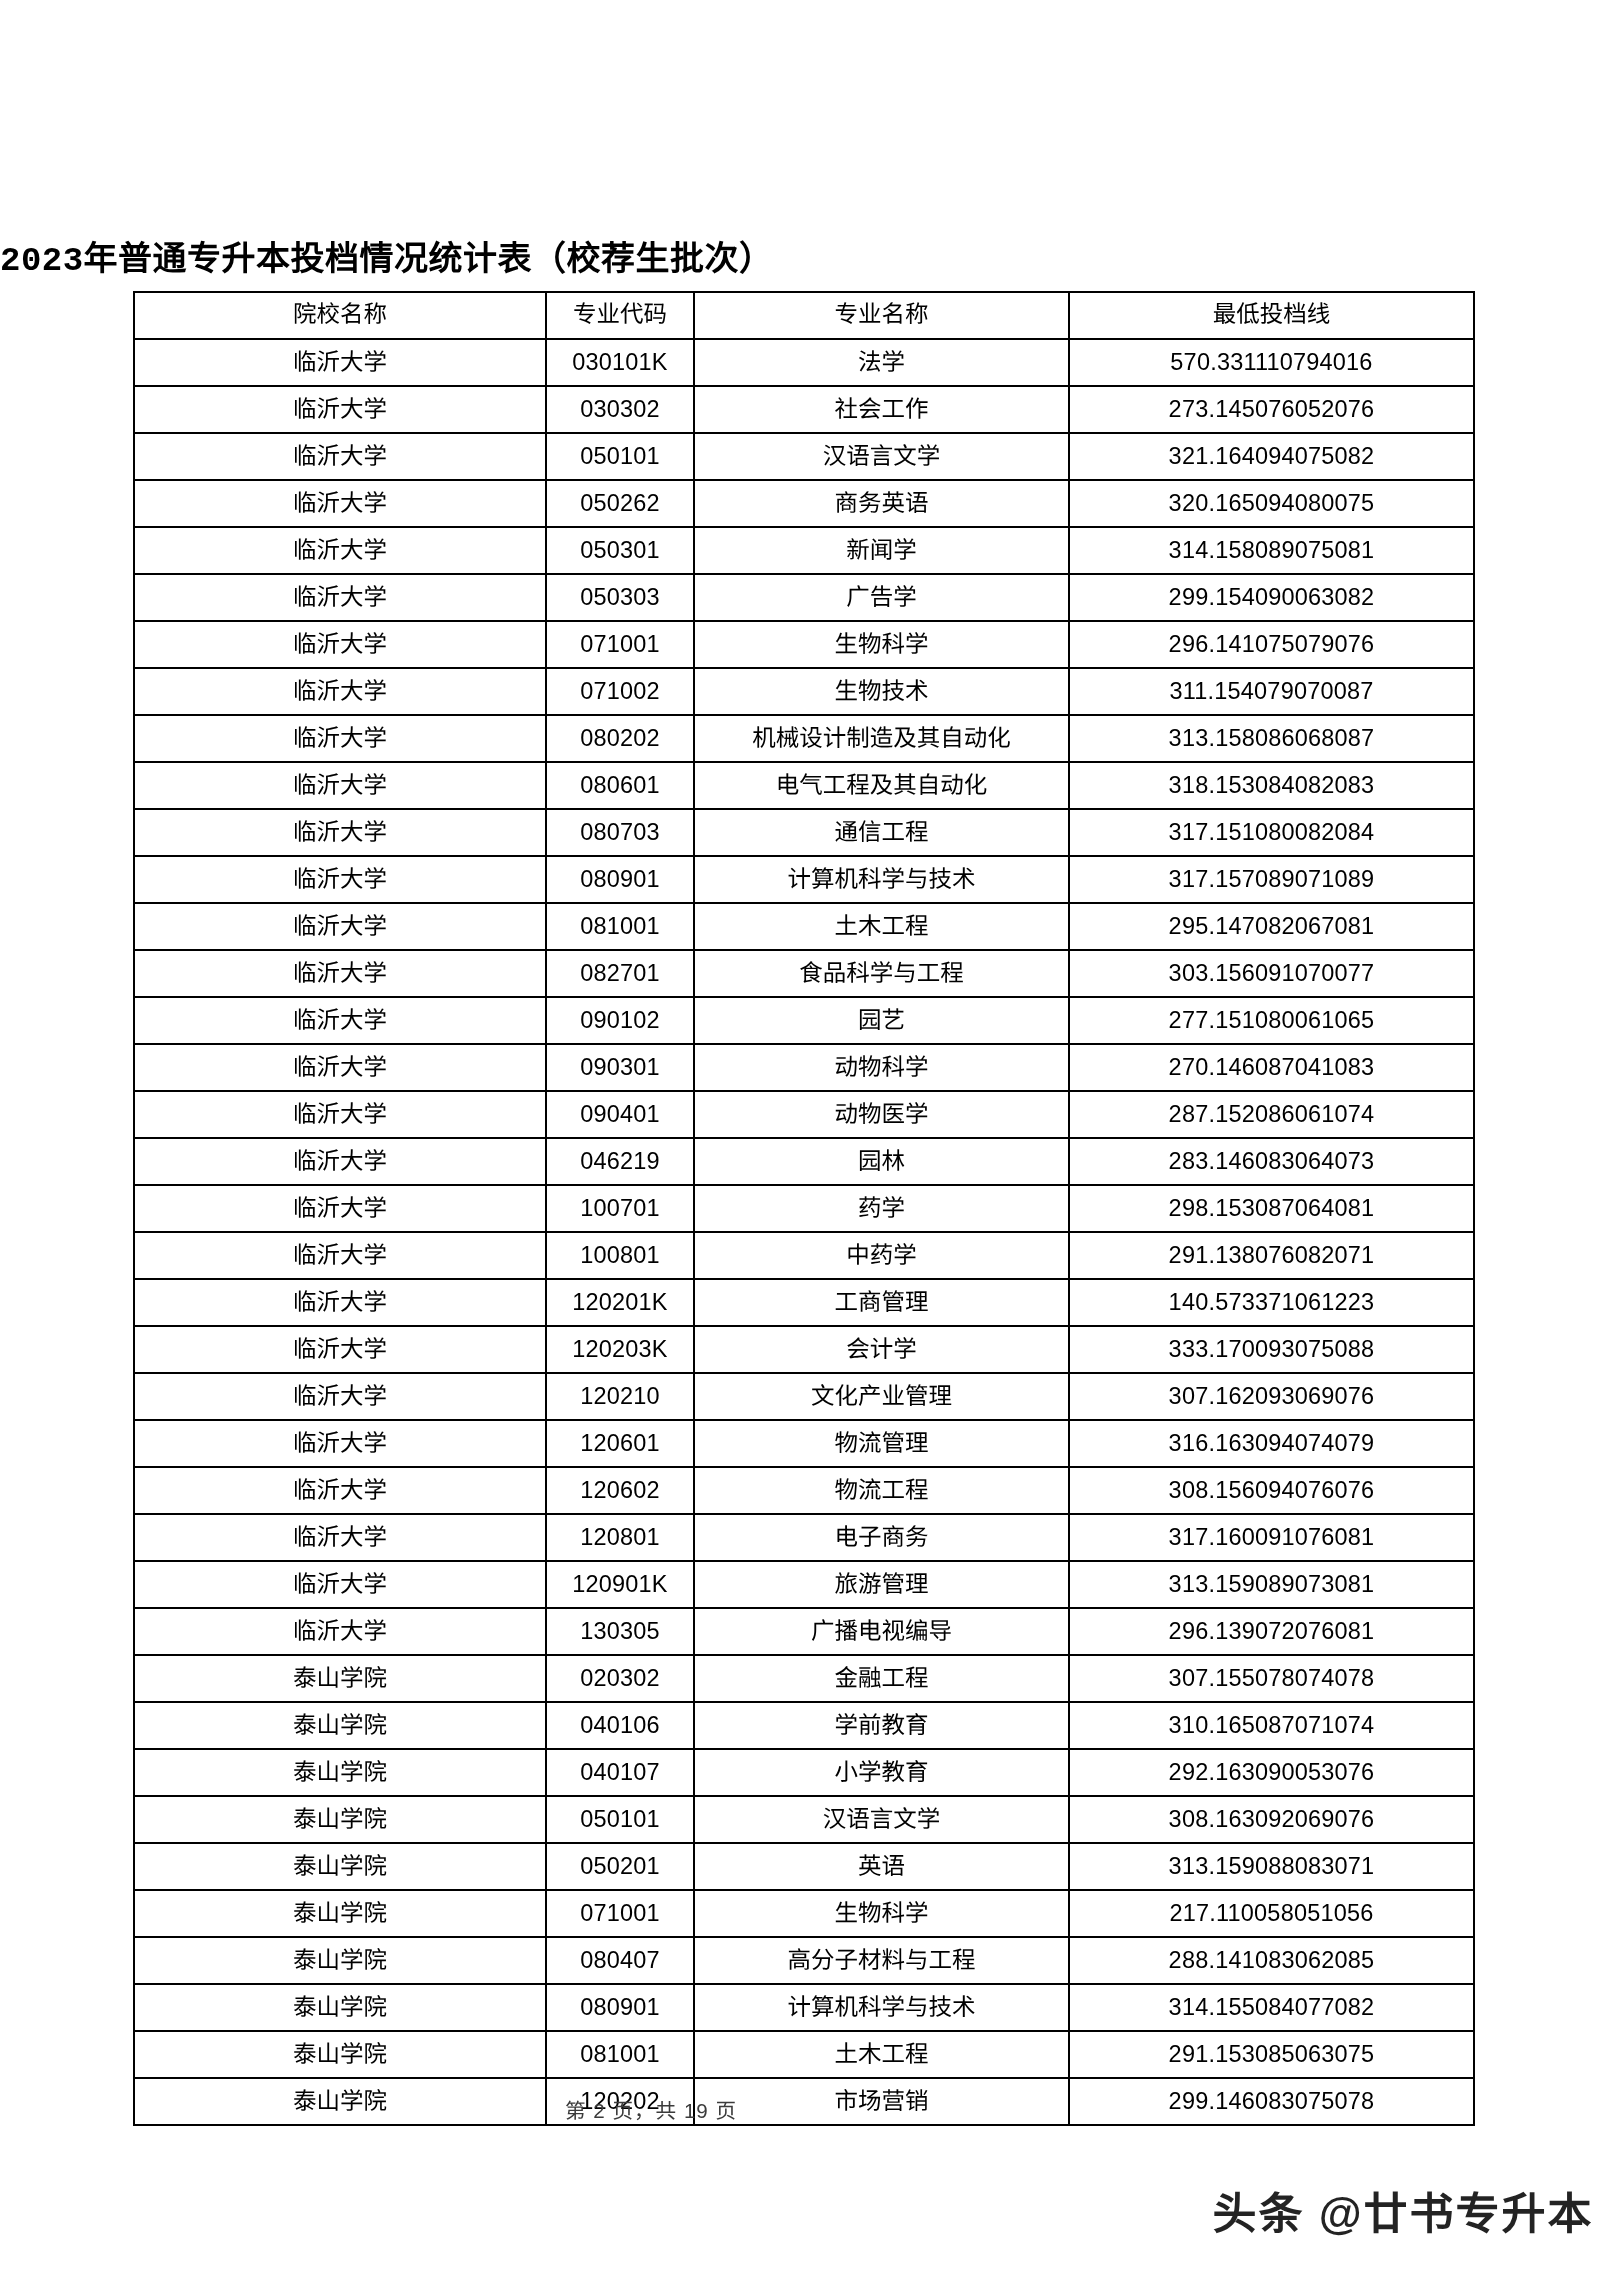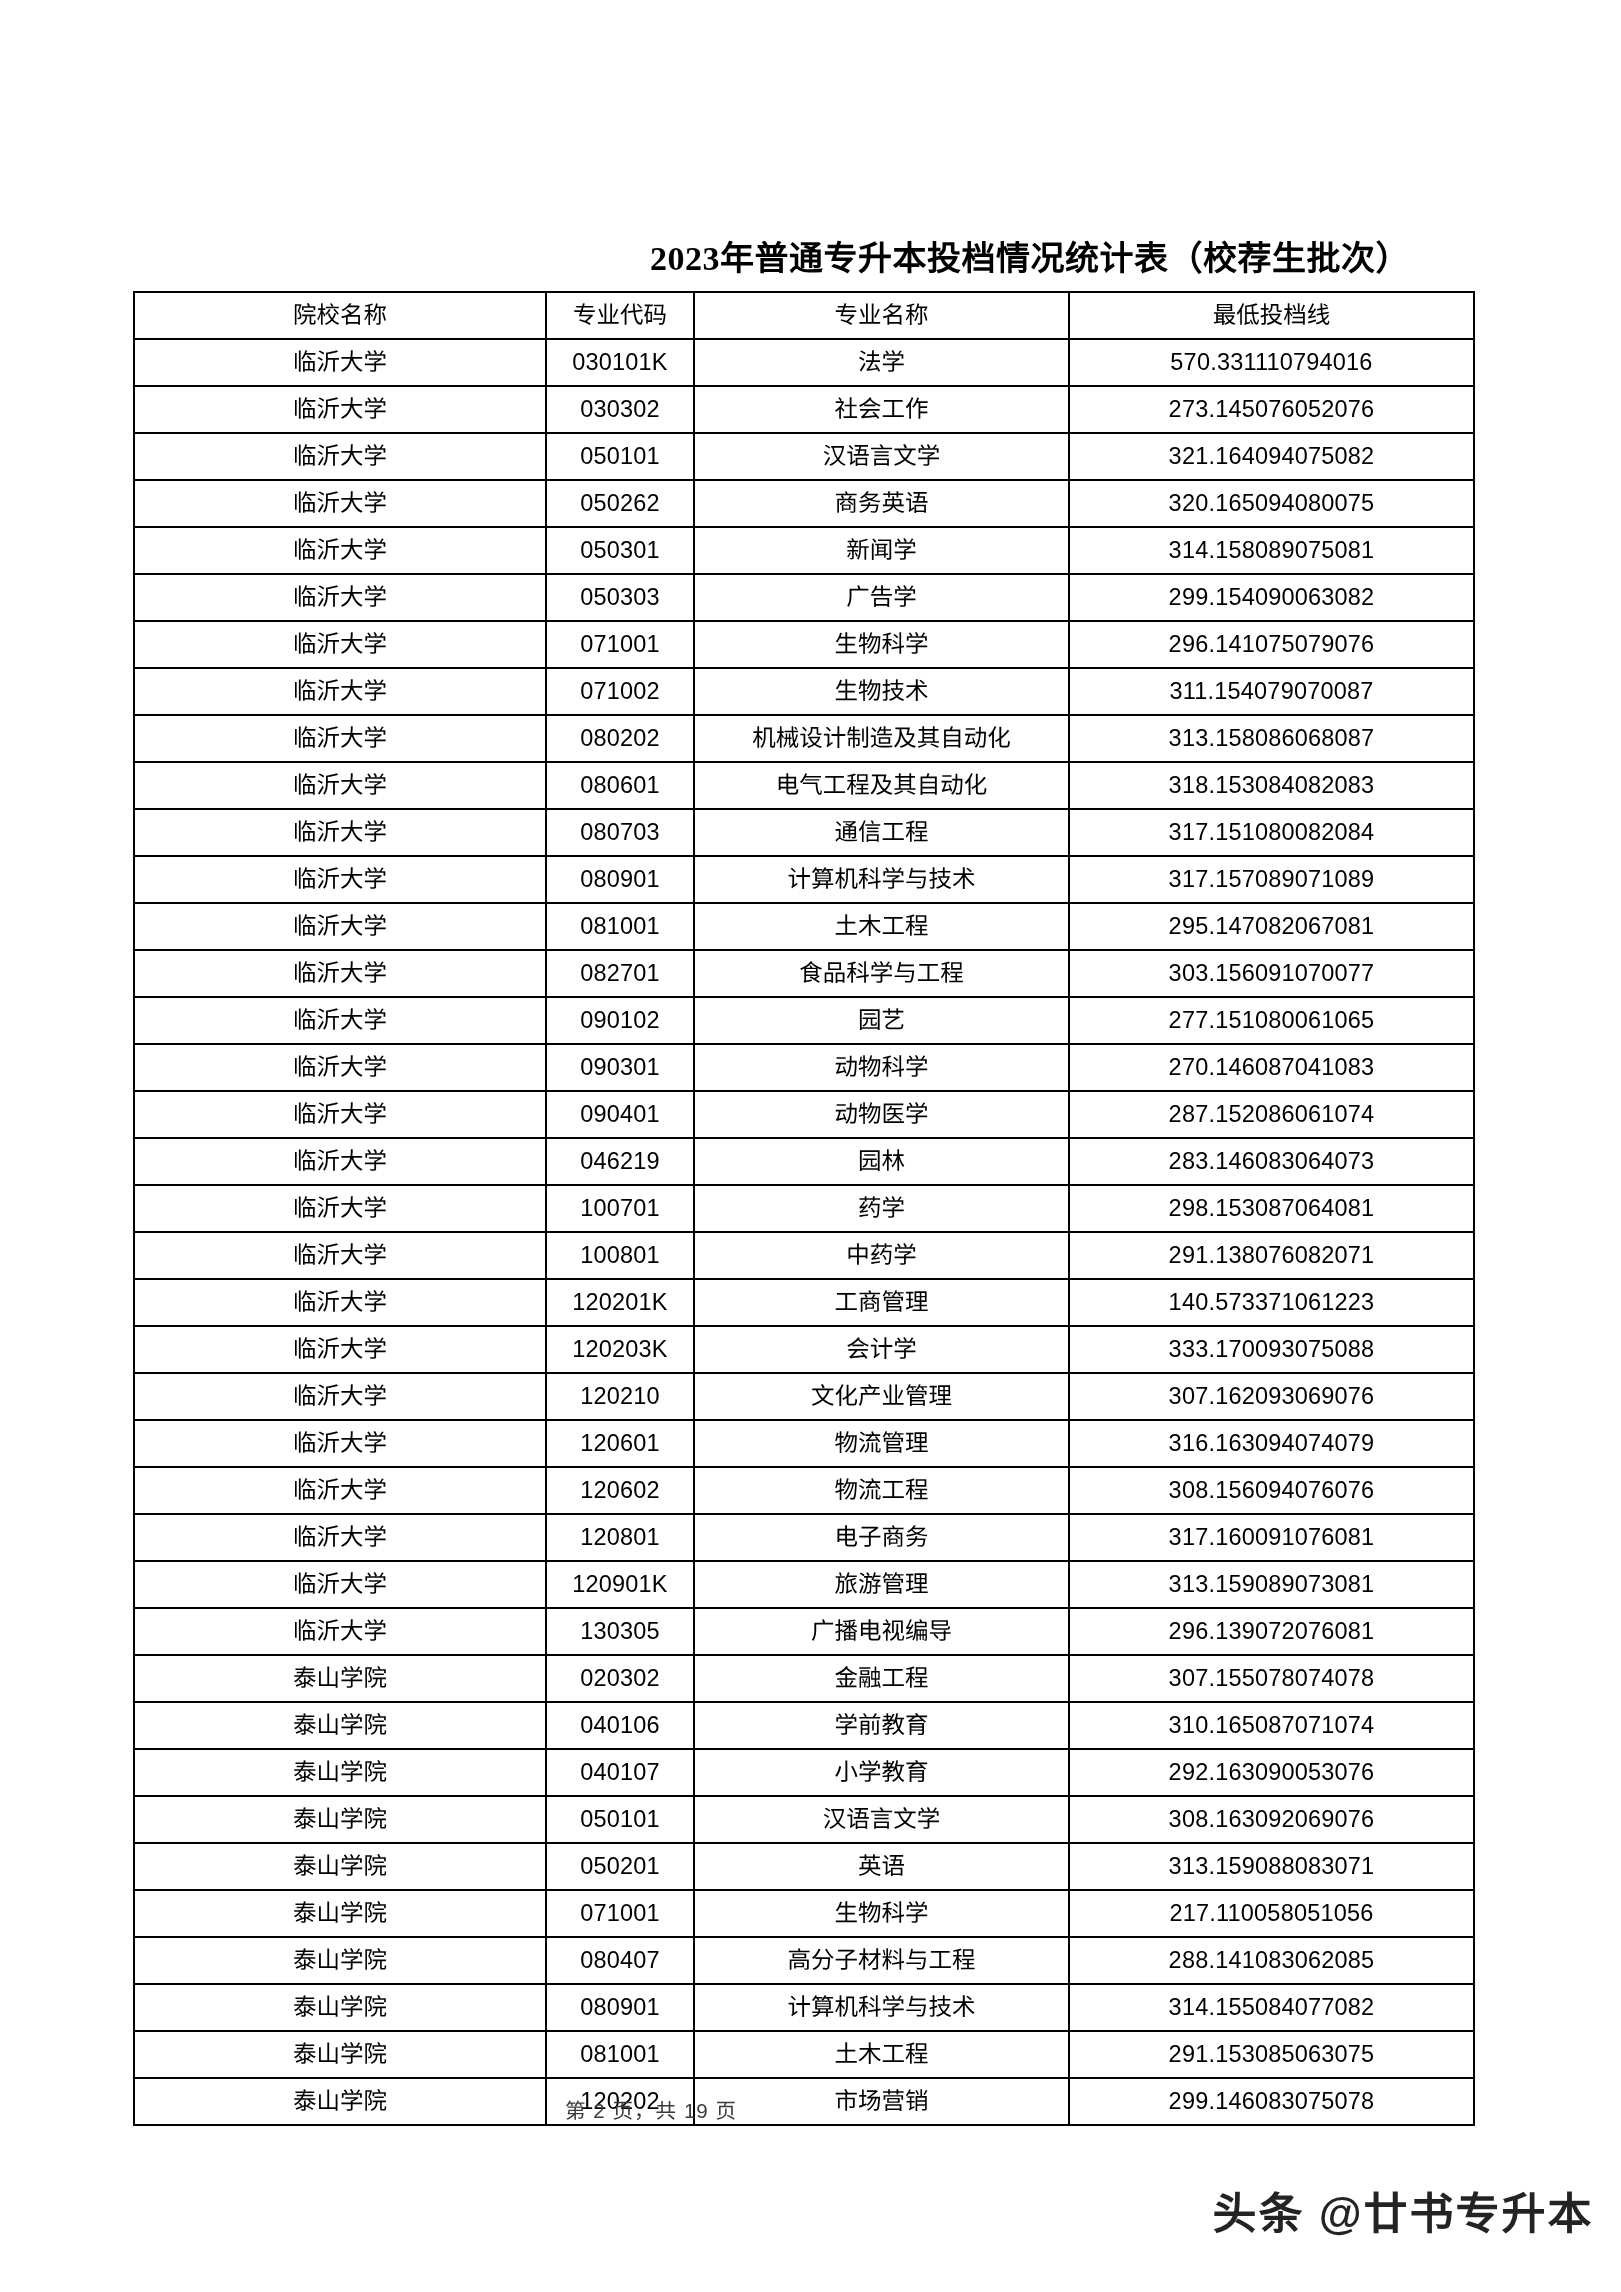--- a/index.html
+++ b/index.html
@@ -25,22 +25,22 @@
     height: 2293px;
     background: #ffffff;
   }
 
   
   .doc-title {
     position: absolute;
     left: 0;
     top: 231px;
     width: 1410px;
-    text-align: right;
-    font-family: Liberation Serif, serif;
+    text-align: left;
+    font-family: Liberation Mono, monospace;
     font-size: 34px;
     font-weight: bold;
     letter-spacing: 0.5px;
     color: #000;
     white-space: nowrap;
   }
 
   
   .table-wrap {
     position: absolute;
@@ -68,21 +68,21 @@
     vertical-align: middle;
     height: 45px;
     line-height: 45px;
     padding: 0 2px;
     font-weight: normal;
     white-space: nowrap;
     overflow: hidden;
   }
 
   table.stat-table th {
-    font-family: Liberation Sans, sans-serif;
+    font-family: Liberation Mono, monospace;
     font-size: 23.5px;
   }
 
   td.cell-school,
   td.cell-major {
     font-family: "Liberation Sans", "DejaVu Sans", sans-serif;
     font-size: 23.5px;
   }
 
   td.cell-code,

